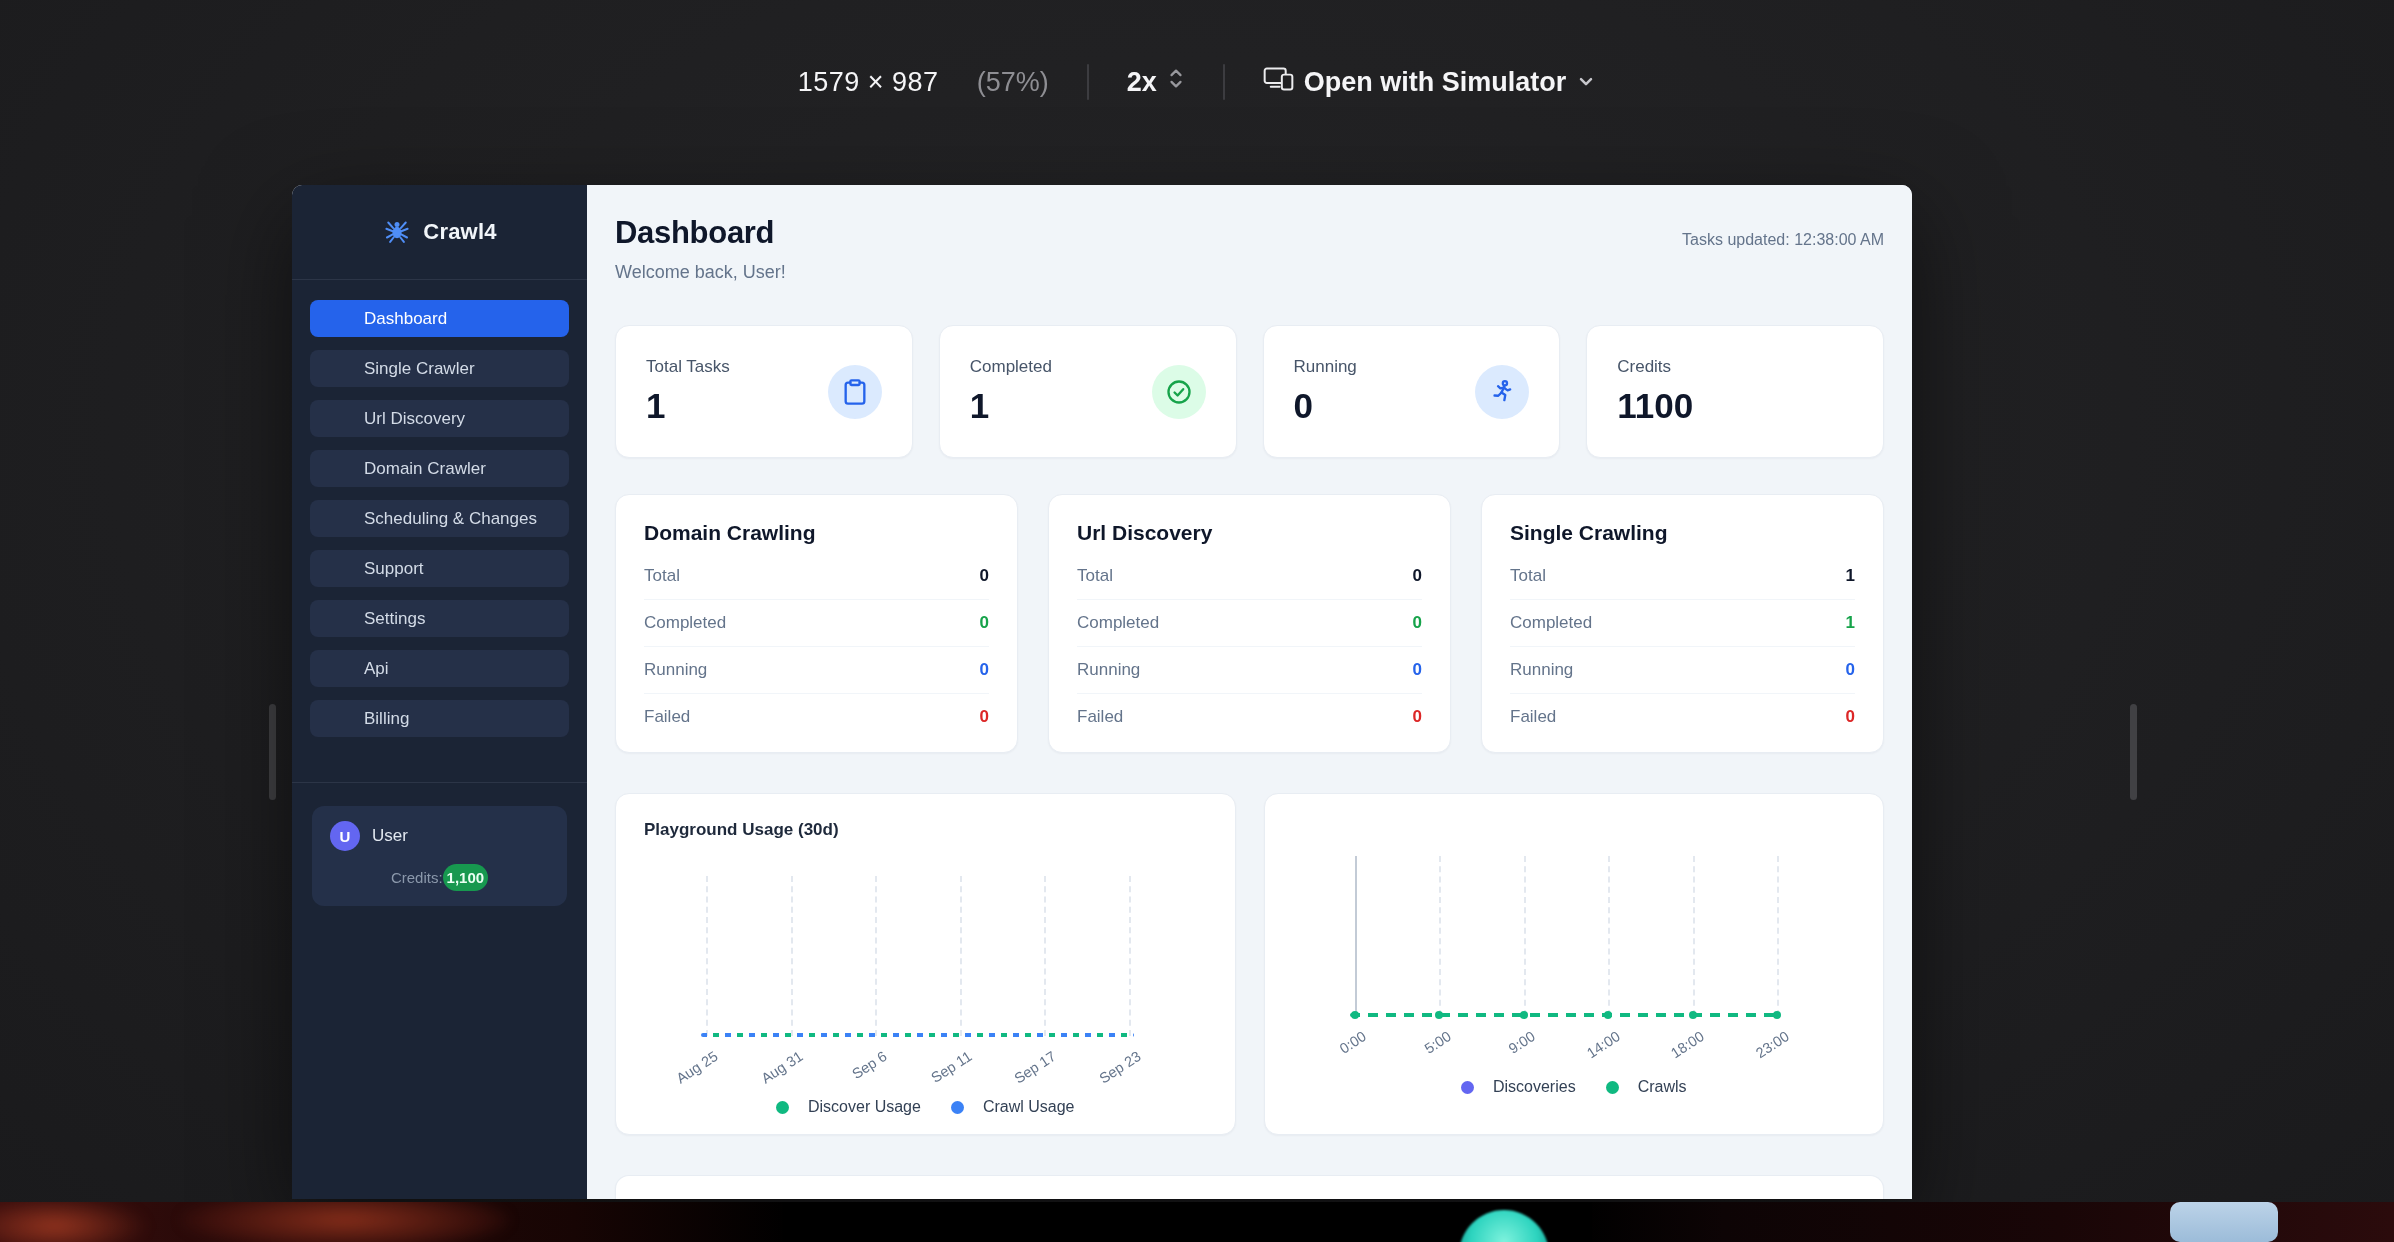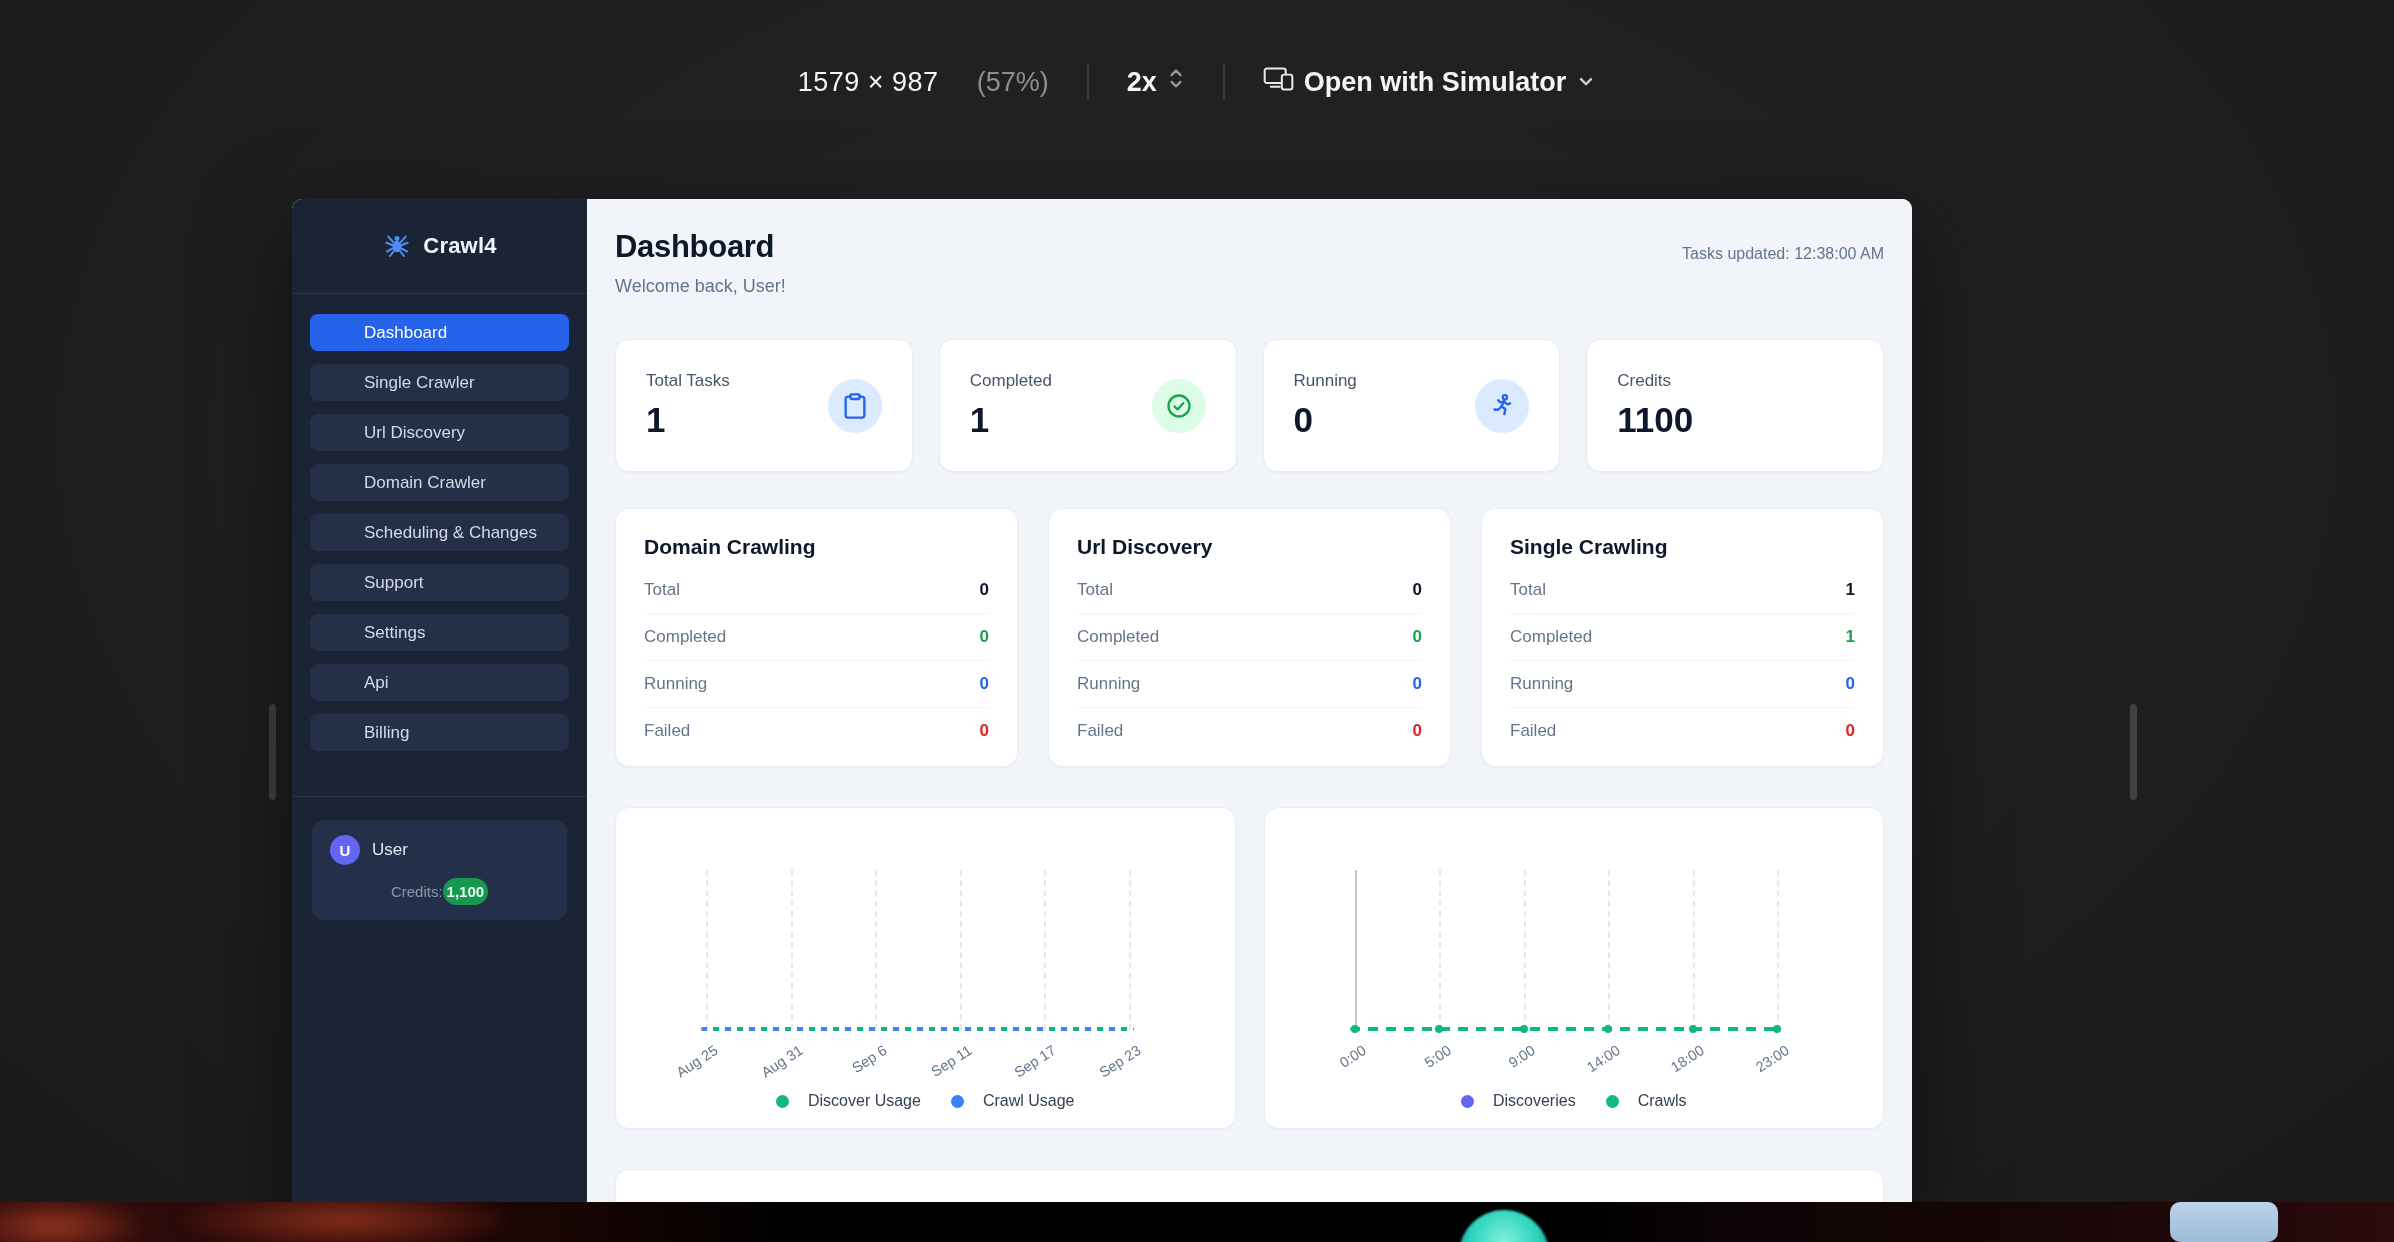--- a/index.html
+++ b/index.html
@@ -30,21 +30,21 @@
   
   .side-handle {
     position: absolute; width: 7px; height: 96px; top: 704px;
     background: #414144; border-radius: 4px;
   }
   .side-handle.left { left: 269px; }
   .side-handle.right { left: 2130px; }
 
   
   .window {
-    position: absolute; left: 292px; top: 199px; width: 1620px; height: 1014px;
+    position: absolute; left: 292px; top: 185px; width: 1620px; height: 1014px;
     border-radius: 10px 10px 0 0; overflow: hidden; display: flex;
     box-shadow: 0 30px 90px rgba(0,0,0,.55);
     background: #f1f5f9;
   }
 
   
   .sidebar { width: 295px; background: #1b2435; display: flex; flex-direction: column; flex: none; }
   .logo-row {
     height: 95px; flex: none; display: flex; align-items: center; justify-content: center; gap: 11px;
     border-bottom: 1px solid rgba(148,163,184,.14);
@@ -361,20 +361,21 @@
               <div class="break-row">
     <span class="br-label">Failed</span>
     <span class="br-value" style="color: rgb(220, 38, 38);">0</span>
   </div>
             </div>
   </div>
         </div>
 
       <div class="charts-row">
           <div class="chart-card card">
+    <div class="chart-title">Playground Usage (30d)</div>
     <div class="plot">
               <div class="gridline" style="left: 0%;"></div>
               <div class="gridline" style="left: 20%;"></div>
               <div class="gridline" style="left: 40%;"></div>
               <div class="gridline" style="left: 60%;"></div>
               <div class="gridline" style="left: 80%;"></div>
               <div class="gridline" style="left: 100%;"></div>
               <div class="baseline" style="background: repeating-linear-gradient(90deg, rgb(59, 130, 246) 0px, rgb(59, 130, 246) 6px, transparent 6px, transparent 12px, rgb(16, 185, 129) 12px, rgb(16, 185, 129) 18px, transparent 18px, transparent 24px);"></div>
             </div>
     <div class="xlabels">

